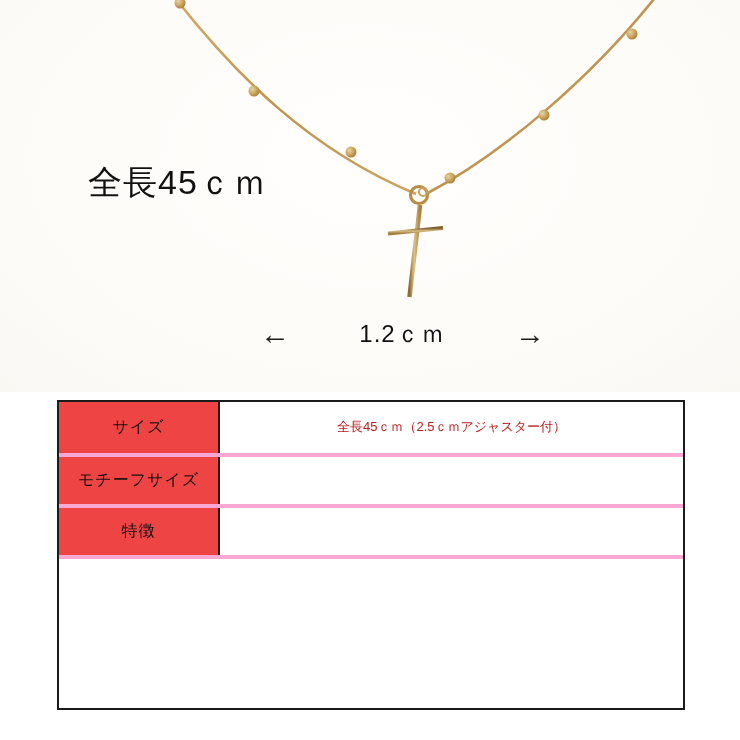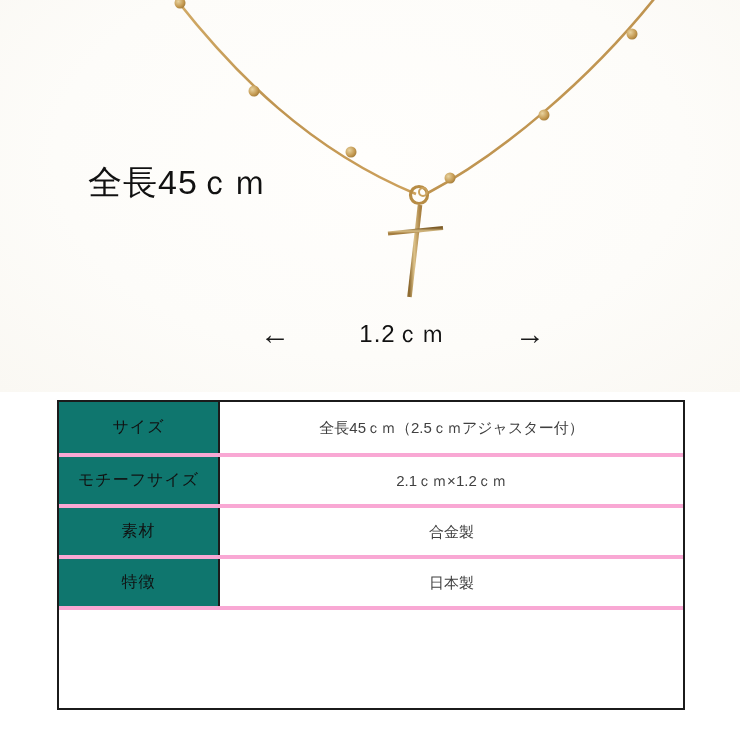--- a/index.html
+++ b/index.html
@@ -63,37 +63,37 @@
     background: #ffffff;
   }
   .spec-row {
     display: grid;
     grid-template-columns: 161px 1fr;
     border-top: 4px solid #f9a8d4;
     min-height: 0;
   }
   .spec-row:first-child { border-top: none; }
   .spec-label {
-    background: #0f766e;
+    background: #ef4444;
     border-right: 2px solid #1b1b1b;
     display: flex;
     align-items: center;
     justify-content: center;
     font-size: 16px;
     color: #111111;
     text-align: center;
     letter-spacing: 1px;
   }
   .spec-value {
     display: flex;
     align-items: center;
     justify-content: center;
-    font-size: 15px;
+    font-size: 13px;
     line-height: 1.55;
-    color: #404040;
+    color: #b91c1c;
     text-align: center;
     white-space: pre-line;
     padding: 2px 8px;
   }
 </style>
 </head>
 <body>
 
 <div class="canvas">
 
@@ -157,31 +157,25 @@
 
   <div class="spec-table">
 
     <div class="spec-row">
       <div class="spec-label">サイズ</div>
       <div class="spec-value">全長45ｃｍ（2.5ｃｍアジャスター付）</div>
     </div>
 
     <div class="spec-row">
       <div class="spec-label">モチーフサイズ</div>
-      <div class="spec-value">2.1ｃｍ×1.2ｃｍ</div>
     </div>
 
 
-    <div class="spec-row">
-      <div class="spec-label">素材</div>
-      <div class="spec-value">合金製</div>
-    </div>
 
     <div class="spec-row">
       <div class="spec-label">特徴</div>
-      <div class="spec-value">日本製</div>
     </div>
 
     <div class="spec-row">
     </div>
 
   </div>
 </div>
 
 </body></html>

